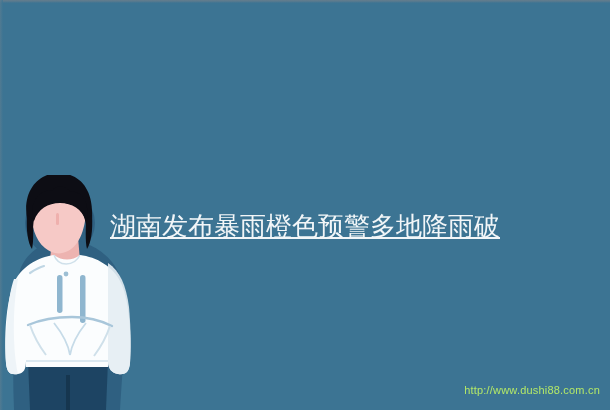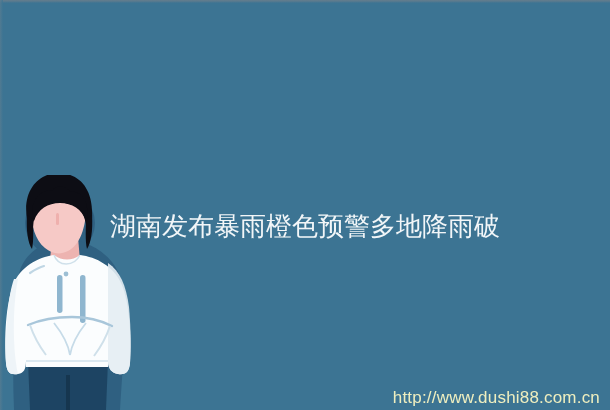--- a/index.html
+++ b/index.html
@@ -42,29 +42,29 @@
     left: 110px;
     top: 131px;
     width: 492px;
     color: #f2f6f8;
     font-size: 26px;
     line-height: 38px;
     letter-spacing: 0px;
     white-space: pre-wrap;
     text-align: left;
   }
-  .headline .line { display: block; }
+  .headline .line { display: block; text-decoration: underline; }
 
   
   .watermark {
     position: absolute;
     right: 10px;
-    bottom: 2px;
-    color: #fef9c3;
-    font-size: 17px;
+    bottom: 14px;
+    color: #bef264;
+    font-size: 11px;
     letter-spacing: .2px;
     opacity: .92;
   }
 
   
   .figure {
     position: absolute;
     left: 0px;
     bottom: 0px;
     width: 165px;

